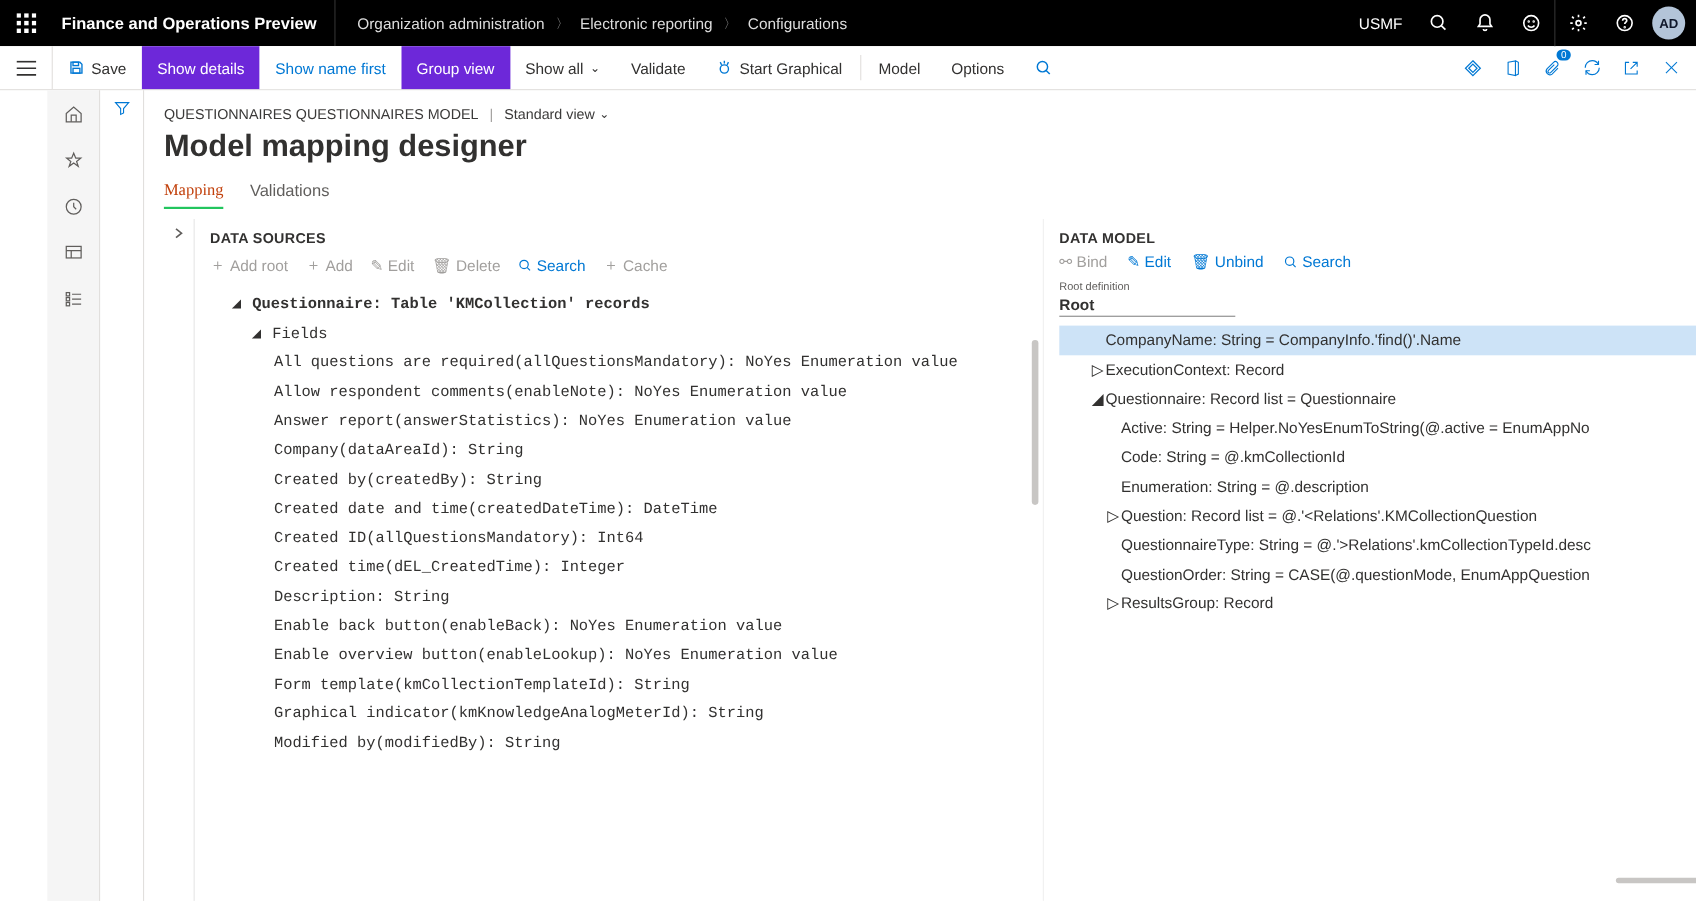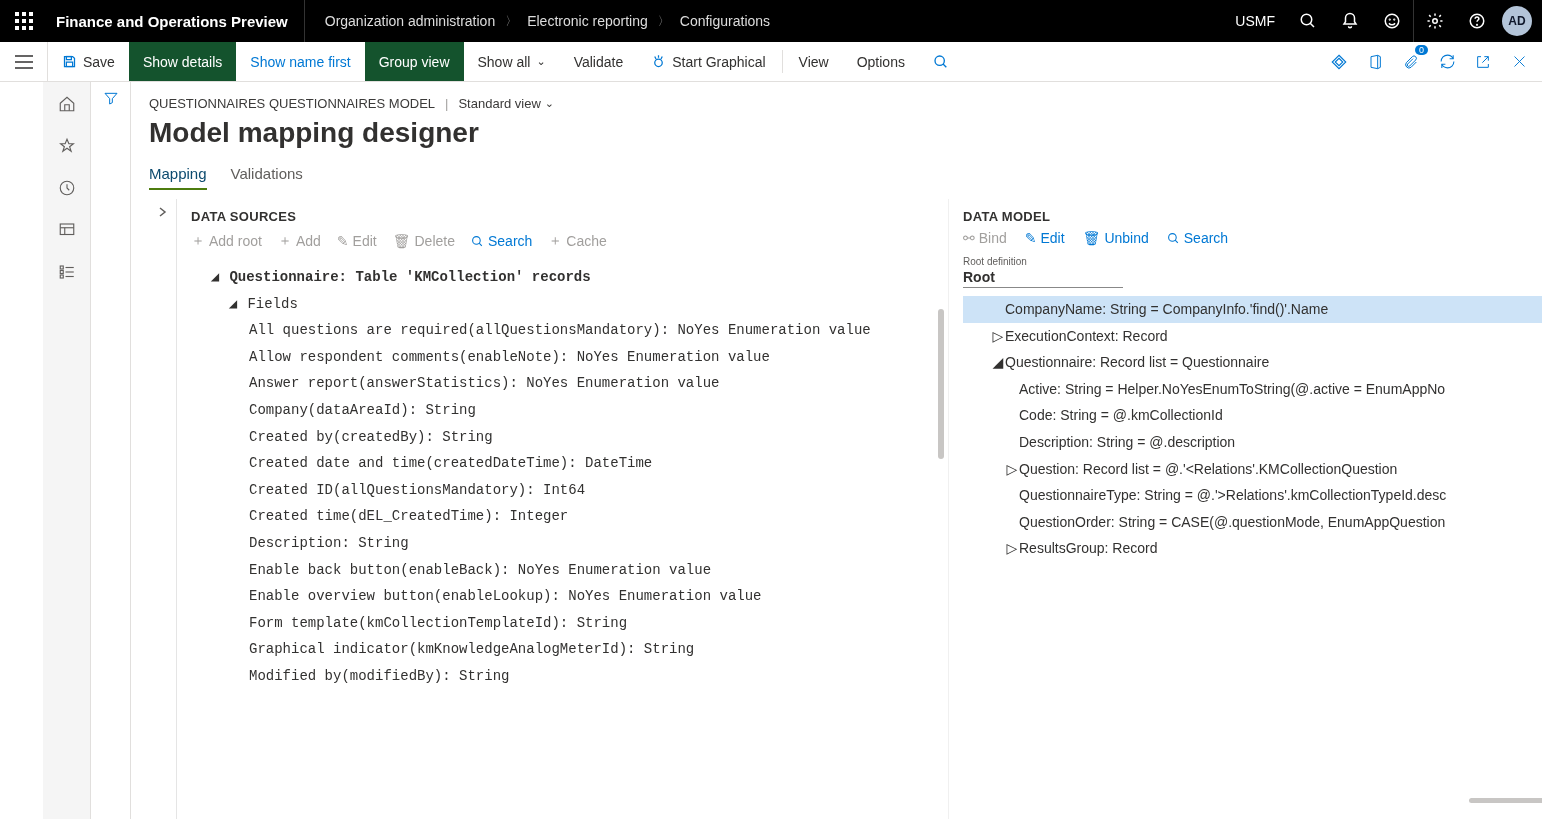--- a/index.html
+++ b/index.html
@@ -17,21 +17,21 @@
 .topbar-right { margin-left: auto; display: flex; align-items: center; height: 100%; }
 .top-icon { width: 42px; height: 42px; display: flex; align-items: center; justify-content: center; cursor: pointer; color: #fff; }
 .top-icon svg { width: 18px; height: 18px; }
 .company { padding: 0 12px; font-size: 14px; }
 .avatar { width: 30px; height: 30px; border-radius: 50%; background: #b3c4d8; color: #0f172a; font-size: 12px; font-weight: 600; display: flex; align-items: center; justify-content: center; margin: 0 10px 0 4px; }
 
 
 .cmdbar { height: 40px; background: #fff; border-bottom: 1px solid #e1dfdd; display: flex; align-items: stretch; }
 .cmdbtn { display: flex; align-items: center; padding: 0 14px; gap: 6px; cursor: pointer; color: #323130; font-size: 14px; border: none; background: transparent; }
 .cmdbtn.blue { color: #0078d4; }
-.cmdbtn.tab-active { background: #14532d; color: #fff; }
+.cmdbtn.tab-active { background: #6d28d9; color: #fff; }
 .cmdbtn.tab-white { background: #fff; color: #0078d4; }
 .cmdbar-right { margin-left: auto; display: flex; align-items: center; padding-right: 8px; gap: 6px; }
 .ricon { width: 30px; height: 30px; display: flex; align-items: center; justify-content: center; cursor: pointer; color: #0078d4; }
 
 
 .main { display: flex; height: calc(819px - 42px - 40px); margin-left: 43px; }
 .leftnav { width: 48px; background: #f5f5f5; border-right: 1px solid #e1dfdd; display: flex; flex-direction: column; align-items: center; padding-top: 4px; gap: 6px; }
 .navicon { width: 40px; height: 36px; display: flex; align-items: center; justify-content: center; cursor: pointer; color: #605e5c; border-radius: 2px; }
 .navicon svg { width: 18px; height: 18px; }
 
@@ -40,21 +40,21 @@
 .filterpane svg { width: 16px; height: 16px; color: #0078d4; }
 
 .page { flex: 1; padding: 14px 0 0 18px; overflow: hidden; display: flex; flex-direction: column; }
 .crumbline { font-size: 13px; color: #3b3a39; display: flex; align-items: center; gap: 10px; }
 .crumbline .sep { color: #a19f9d; }
 .viewsel { cursor: pointer; display: inline-flex; align-items: center; gap: 4px; }
 h1 { font-size: 28px; font-weight: 600; margin-top: 6px; }
 
 .tabs { display: flex; gap: 24px; margin-top: 16px; border-bottom: 1px solid transparent; }
 .tab { padding-bottom: 6px; cursor: pointer; color: #605e5c; font-size: 15px; }
-.tab.active { color: #0c4a6e; border-bottom: 2px solid #4d7c0f; }
+.tab.active { color: #c2410c; border-bottom: 2px solid #22c55e; font-family: Liberation Serif, serif; }
 
 .cols { display: flex; flex: 1; margin-top: 8px; overflow: hidden; }
 .leftcol { flex: 0 0 800px; display: flex; overflow: hidden; border-right: 1px solid #f0f0f0; }
 .collapsepane { width: 28px; border-right: 1px solid #e5e5e5; display: flex; justify-content: center; padding-top: 8px; cursor: pointer; }
 .dsarea { flex: 1; padding: 10px 4px 0 14px; overflow-y: auto; position: relative; }
 
 .paneheader { font-weight: 700; font-size: 13px; letter-spacing: .3px; }
 .panecmds { display: flex; gap: 16px; margin: 8px 0 14px; }
 .panecmd { display: flex; align-items: center; gap: 4px; cursor: pointer; color: #a19f9d; font-size: 14px; }
 .panecmd.enabled { color: #0078d4; }
@@ -190,21 +190,21 @@
     <svg width="15" height="15" viewBox="0 0 24 24" fill="none" stroke="#0078d4" stroke-width="2">
         <circle cx="12" cy="14" r="6"></circle>
         <line x1="12" y1="2" x2="12" y2="6"></line>
         <line x1="6" y1="4" x2="8" y2="8"></line>
         <line x1="18" y1="4" x2="16" y2="8"></line>
       </svg>
     <span>Start Graphical</span>
   </button>
   <div style="width:1px;background:#e1dfdd;margin:8px 2px"></div>
   <button class="cmdbtn">
-      <span>View</span>
+      <span>Model</span>
     </button>
   <button class="cmdbtn">
       <span>Options</span>
     </button>
   <button class="cmdbtn blue">
       <svg width="16" height="16" viewBox="0 0 24 24" fill="none" stroke="#0078d4" stroke-width="2">
         <circle cx="10" cy="10" r="7"></circle>
         <line x1="20" y1="20" x2="15" y2="15"></line>
       </svg>
     </button>
@@ -399,21 +399,21 @@
           </div>
           <div class="rootlabel">Root definition</div>
           <div class="rootval">Root</div>
 
           <div class="modeltree">
             <div class="node n0 selected"><span class="caret">&nbsp;</span><span>CompanyName: String = CompanyInfo.'find()'.Name</span></div>
             <div class="node n0"><span class="caret">▷</span><span>ExecutionContext: Record</span></div>
             <div class="node n0"><span class="caret">◢</span><span>Questionnaire: Record list = Questionnaire</span></div>
             <div class="node n1"><span class="caret">&nbsp;</span><span>Active: String = Helper.NoYesEnumToString(@.active = EnumAppNo</span></div>
             <div class="node n1"><span class="caret">&nbsp;</span><span>Code: String = @.kmCollectionId</span></div>
-            <div class="node n1"><span class="caret">&nbsp;</span><span>Description: String = @.description</span></div>
+            <div class="node n1"><span class="caret">&nbsp;</span><span>Enumeration: String = @.description</span></div>
             <div class="node n1"><span class="caret">▷</span><span>Question: Record list = @.'&lt;Relations'.KMCollectionQuestion</span></div>
             <div class="node n1"><span class="caret">&nbsp;</span><span>QuestionnaireType: String = @.'&gt;Relations'.kmCollectionTypeId.desc</span></div>
             <div class="node n1"><span class="caret">&nbsp;</span><span>QuestionOrder: String = CASE(@.questionMode, EnumAppQuestion</span></div>
             <div class="node n1"><span class="caret">▷</span><span>ResultsGroup: Record</span></div>
           </div>
           <div class="scrollthumb-h"></div>
         </div>
       </div>
     </div>
   </div>

